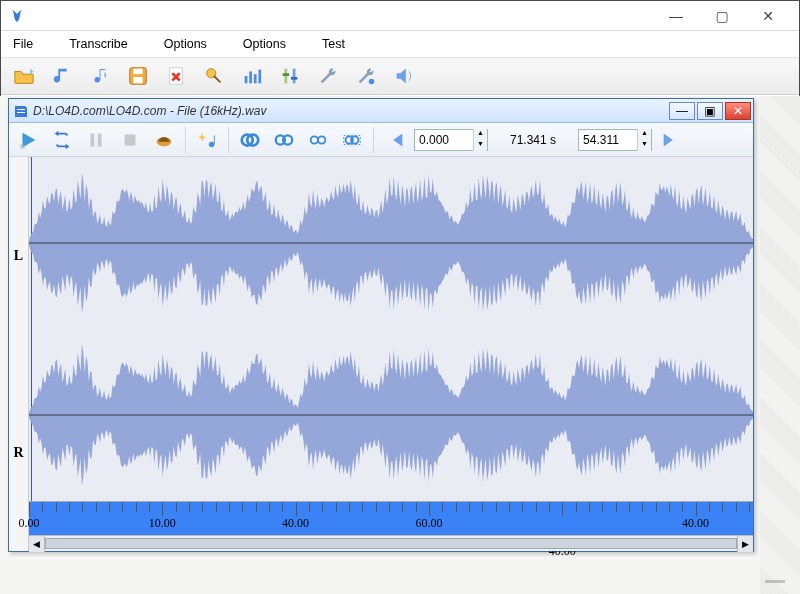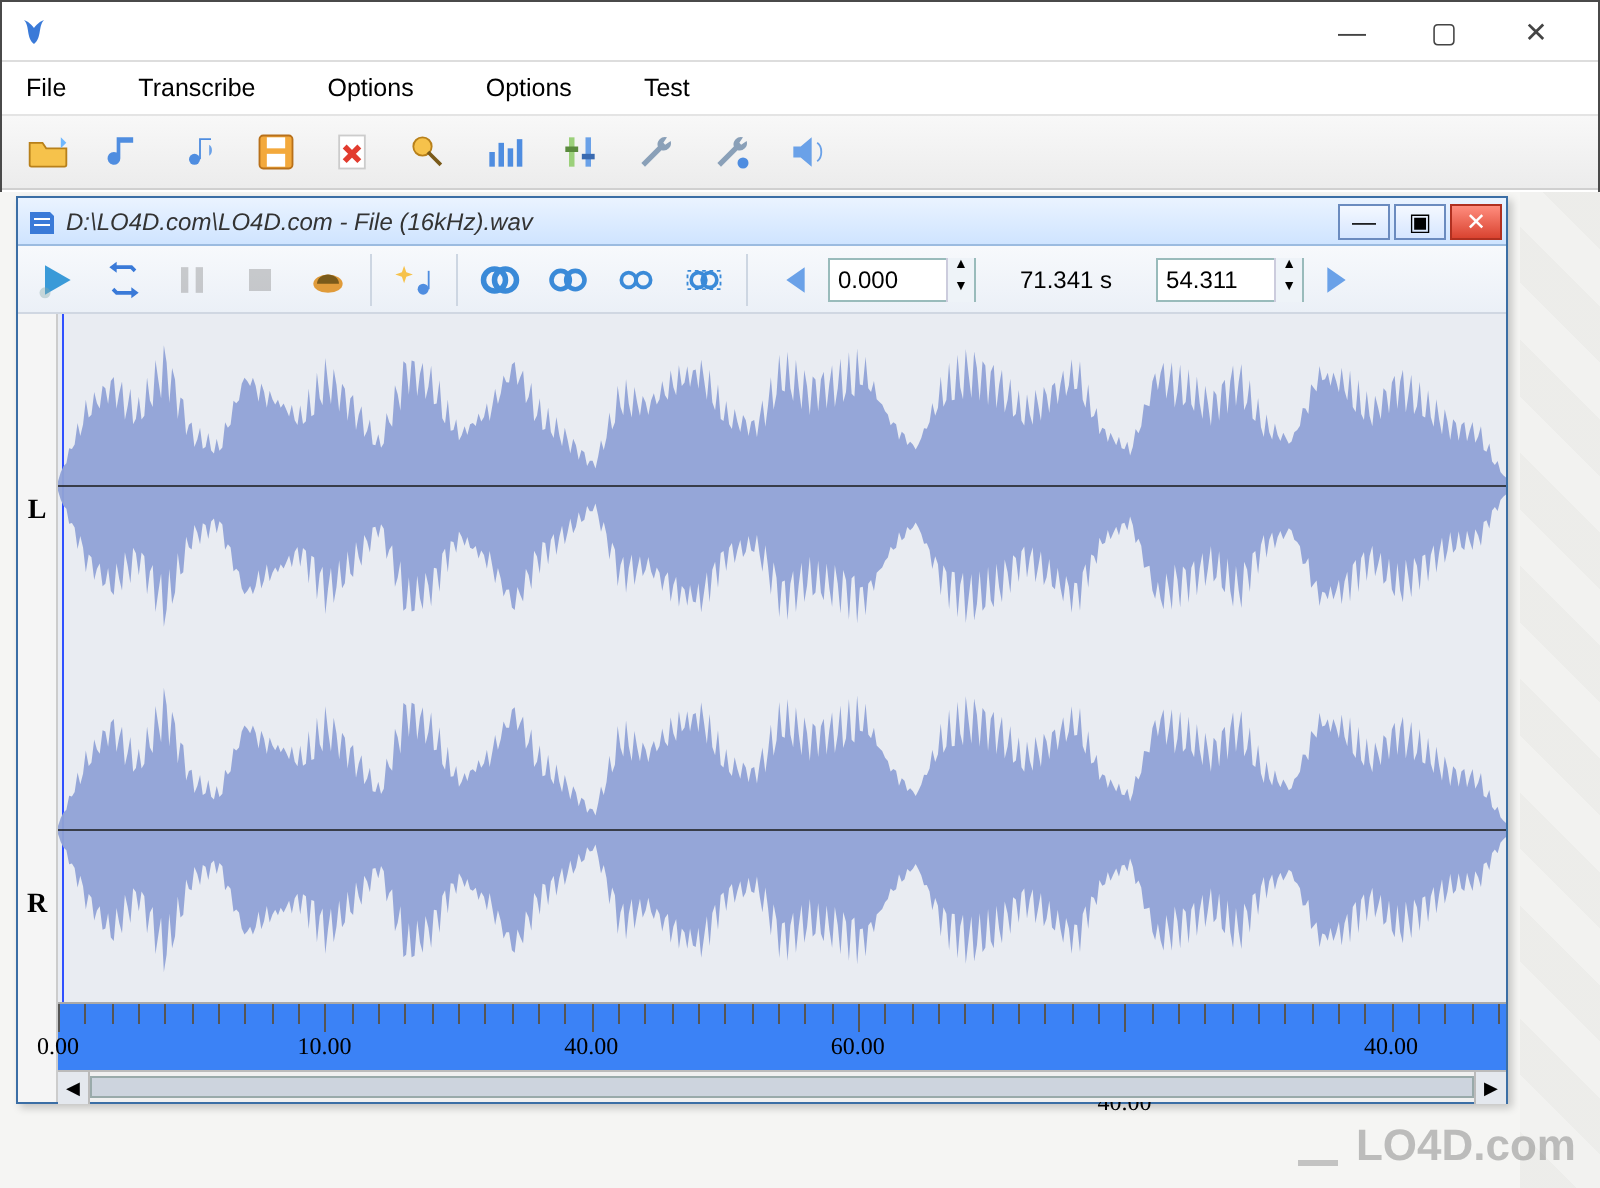--- a/index.html
+++ b/index.html
@@ -434,15 +434,14 @@
           <div class="sbtn r">▶</div>
         </div>
       </div>
     </div>
   </div>
 
   <div class="wm">
     <svg width="26" height="26">
         <path fill="rgba(120,120,120,.4)" d="M13 2v12m0 0l-5-5m5 5l5-5M3 20h20v3H3z"></path>
       </svg>
-    <span>LO4D.com</span>
   </div>
 </div>
 
 </body></html>

